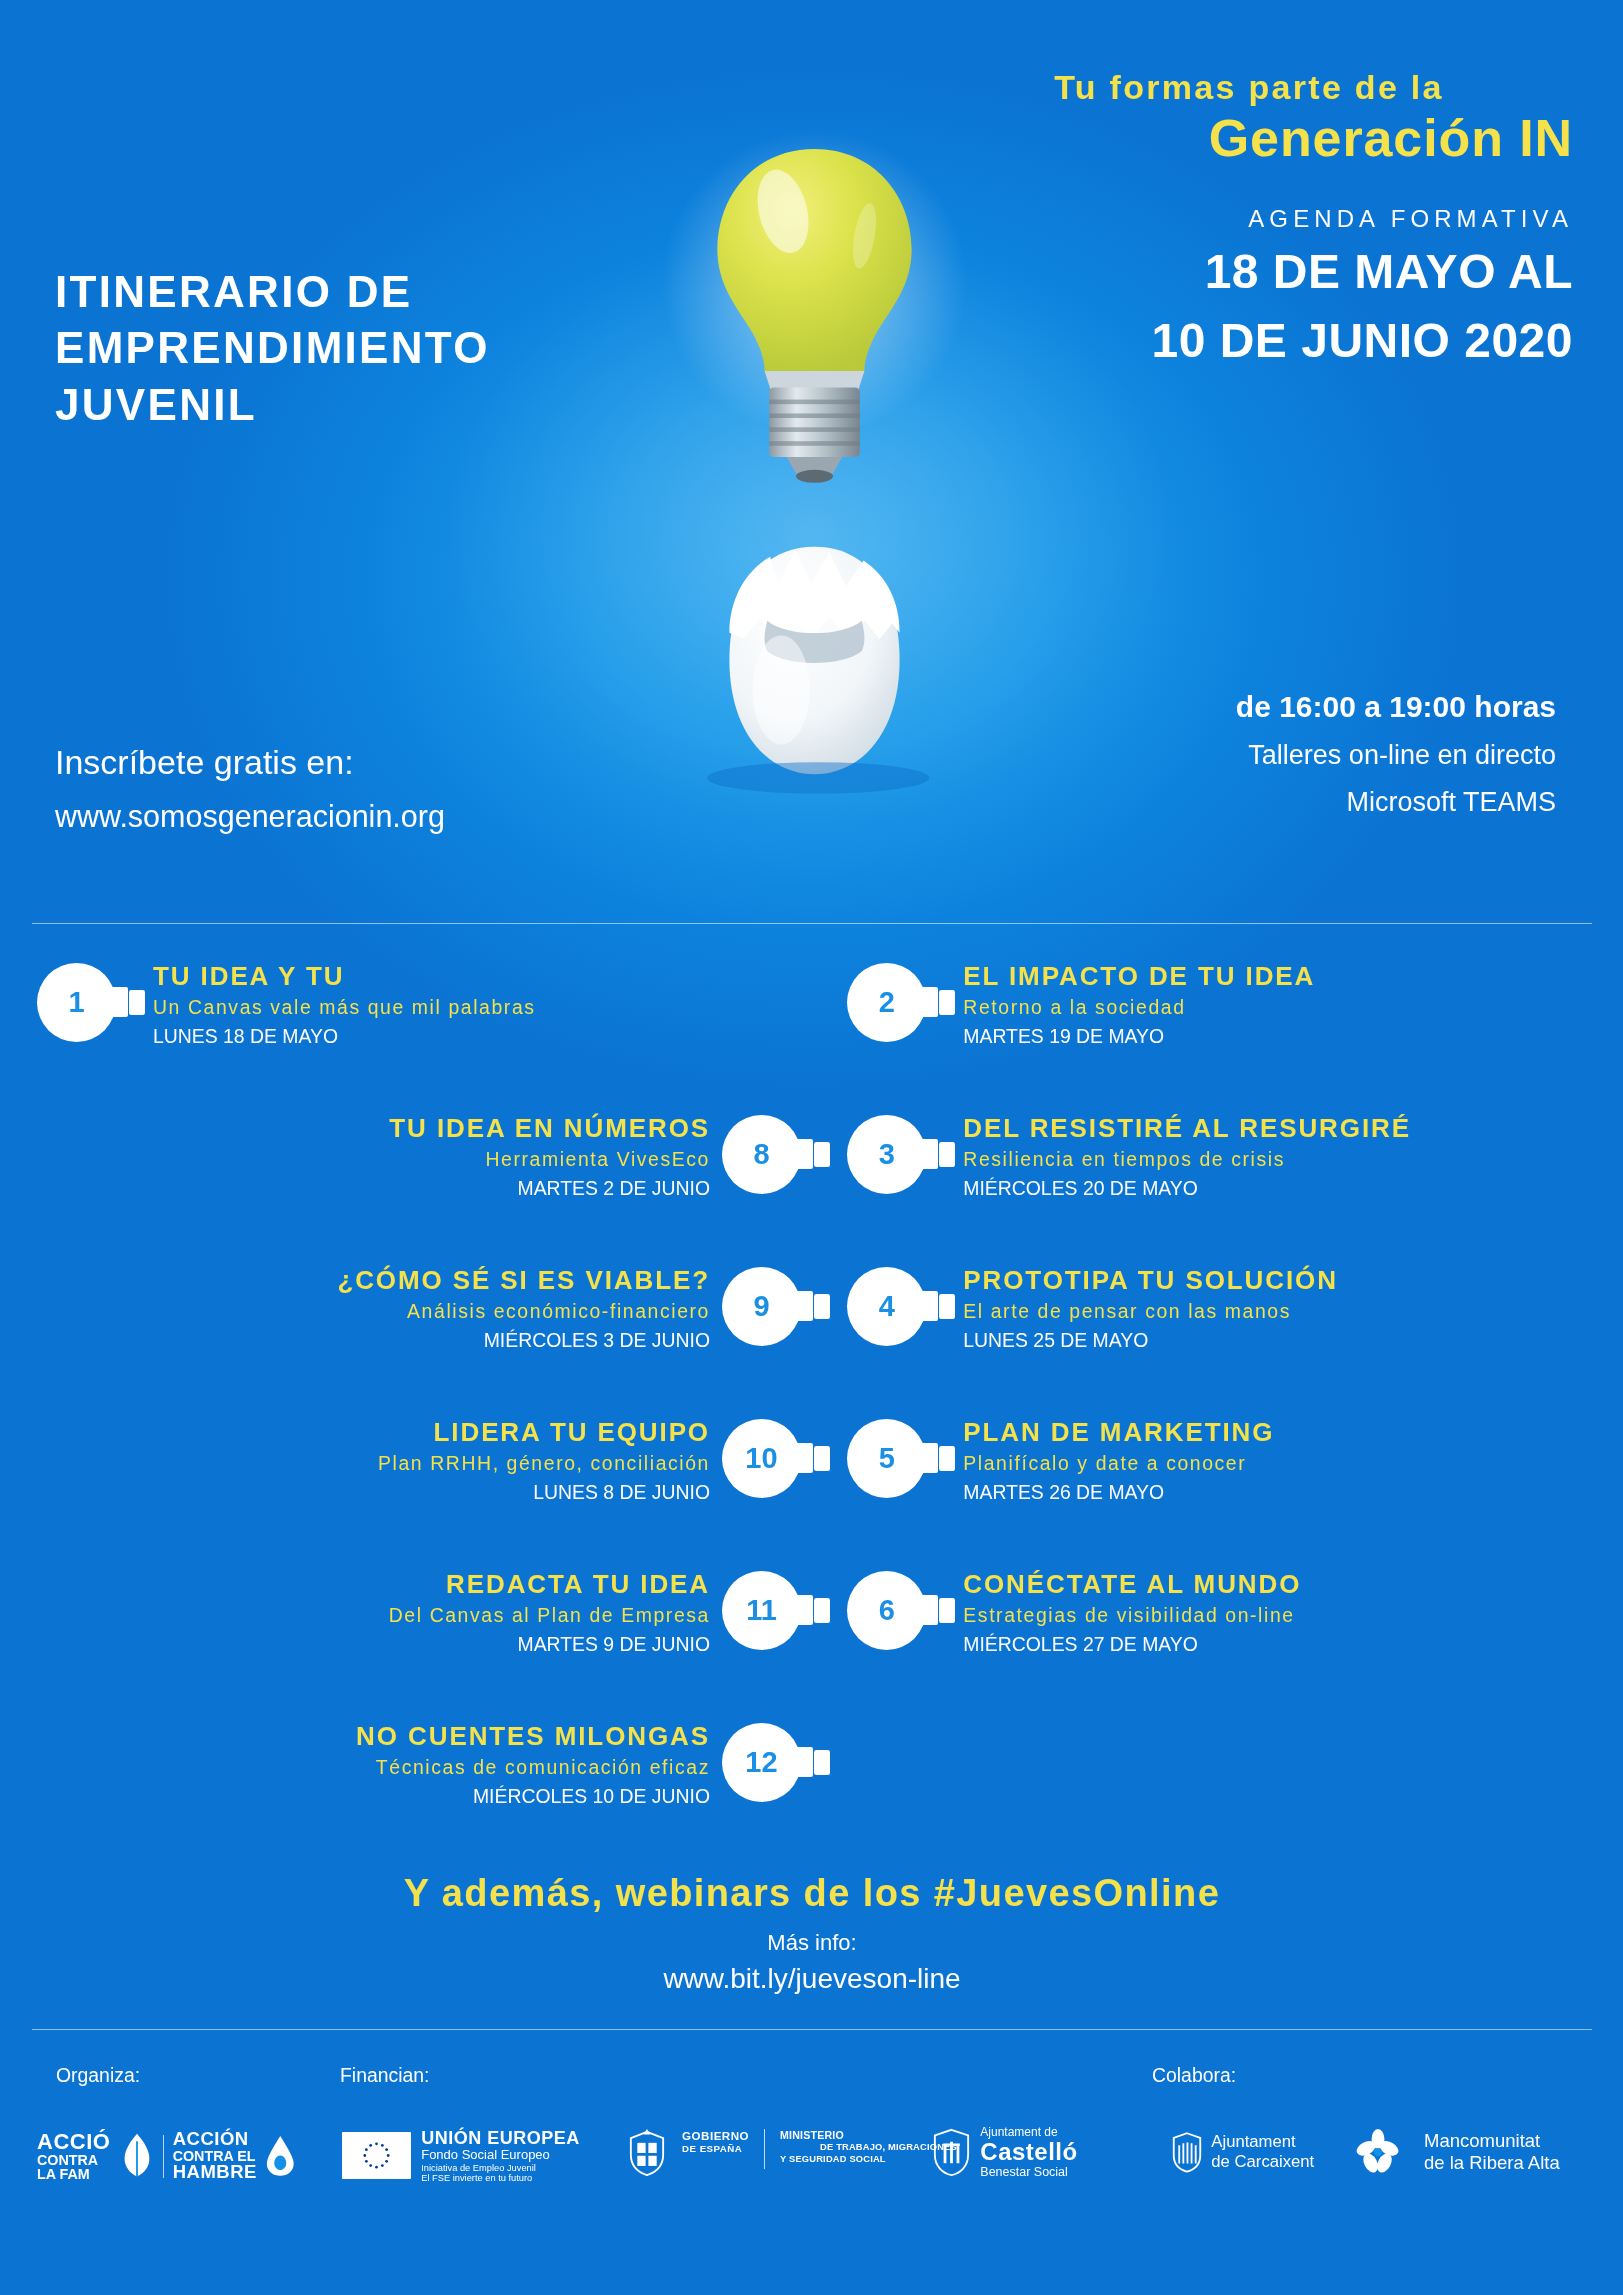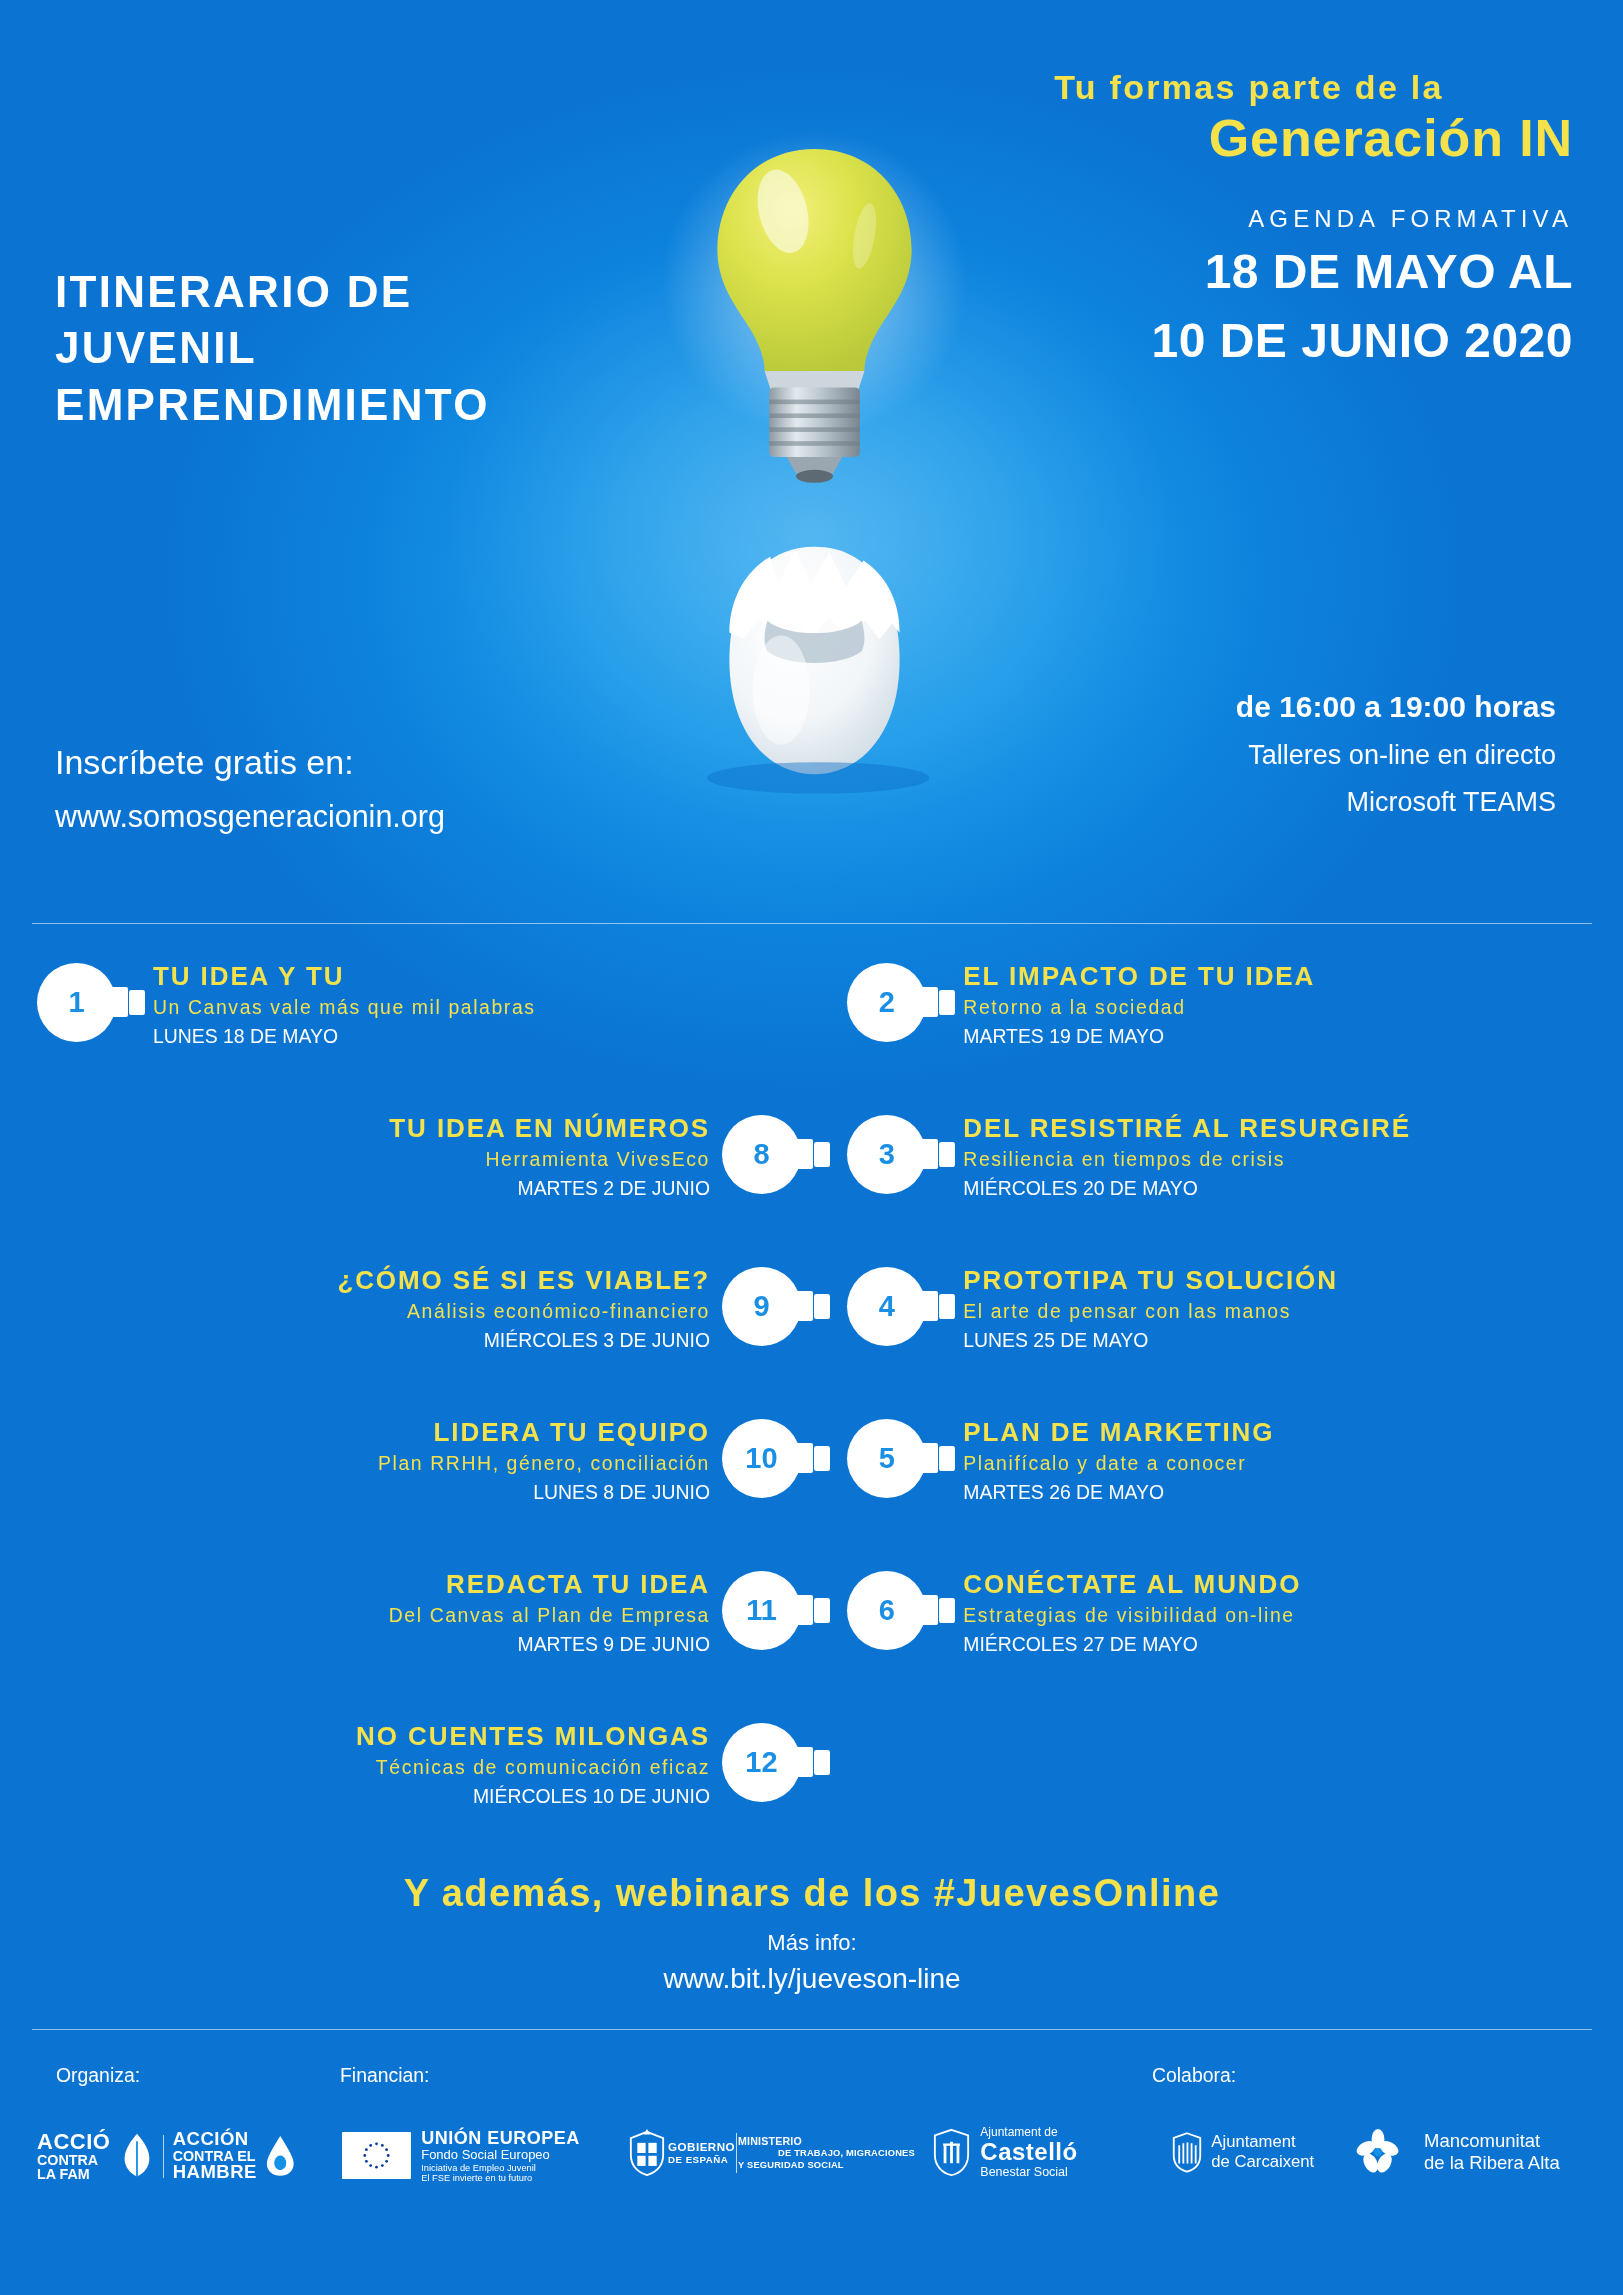--- a/index.html
+++ b/index.html
@@ -276,21 +276,21 @@
     width: 29px; height: 29px; margin: -14.3px 0 0 -14.3px;
   }
   .eu-text { color: #ffffff; line-height: 1.12; }
   .eu-text .t1 { font-size: 18px; font-weight: bold; letter-spacing: 0.5px; }
   .eu-text .t2 { font-size: 13px; }
   .eu-text .t3 { font-size: 9.3px; }
   .eu-text .t4 { font-size: 9.3px; }
 
   .logo-gob {
     position: absolute; left: 627px; top: 24px;
-    display: flex; align-items: center; gap: 1px;
+    display: flex; align-items: flex-start; gap: 15px;
   }
   .gob-crest { width: 40px; height: 48px; }
   .gob-txt { color: #ffffff; line-height: 1.2; }
   .gob-txt .g1 { font-size: 11.6px; font-weight: bold; letter-spacing: 0.5px; }
   .gob-txt .g2 { font-size: 9.7px; font-weight: bold; letter-spacing: 0.5px; }
   .gob-sep { width: 0.9px; height: 40px; background: rgba(255,255,255,0.75); }
   .min-txt { color: #ffffff; line-height: 1.25; }
   .min-txt .m1 { font-size: 10.6px; font-weight: bold; letter-spacing: 0.2px; }
   .min-txt .m2 { font-size: 9.3px; font-weight: bold; letter-spacing: 0.2px; padding-left: 40px; }
   .min-txt .m3 { font-size: 9.3px; font-weight: bold; letter-spacing: 0.2px; }
@@ -410,22 +410,22 @@
   <div class="top-right">
     <div class="tu-formas">Tu formas parte de la</div>
     <div class="generacion-in">Generación IN</div>
     <div class="agenda-formativa">AGENDA FORMATIVA</div>
     <div class="fecha">18 DE MAYO AL</div>
     <div class="fecha">10 DE JUNIO 2020</div>
   </div>
 
   <div class="title-left">
     <div class="line">ITINERARIO DE</div>
+    <div class="line">EMPRENDIMIENTO</div>
     <div class="line">JUVENIL</div>
-    <div class="line">EMPRENDIMIENTO</div>
   </div>
 
   <div class="inscribete">
     <div class="l1">Inscríbete gratis en:</div>
     <div class="l2">www.somosgeneracionin.org</div>
   </div>
 
   <div class="horario">
     <div class="h1">de 16:00 a 19:00 horas</div>
     <div class="h2">Talleres on-line en directo</div>

